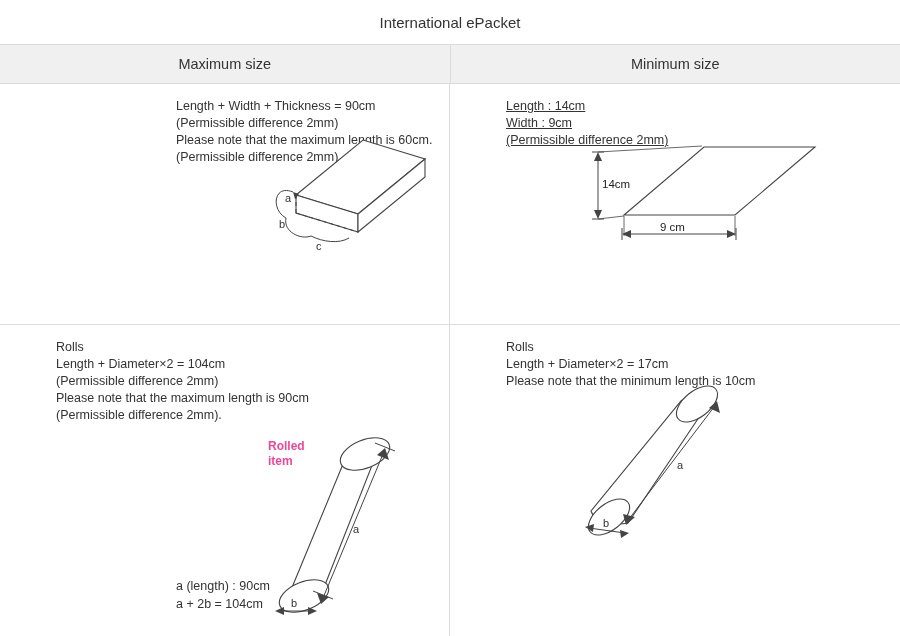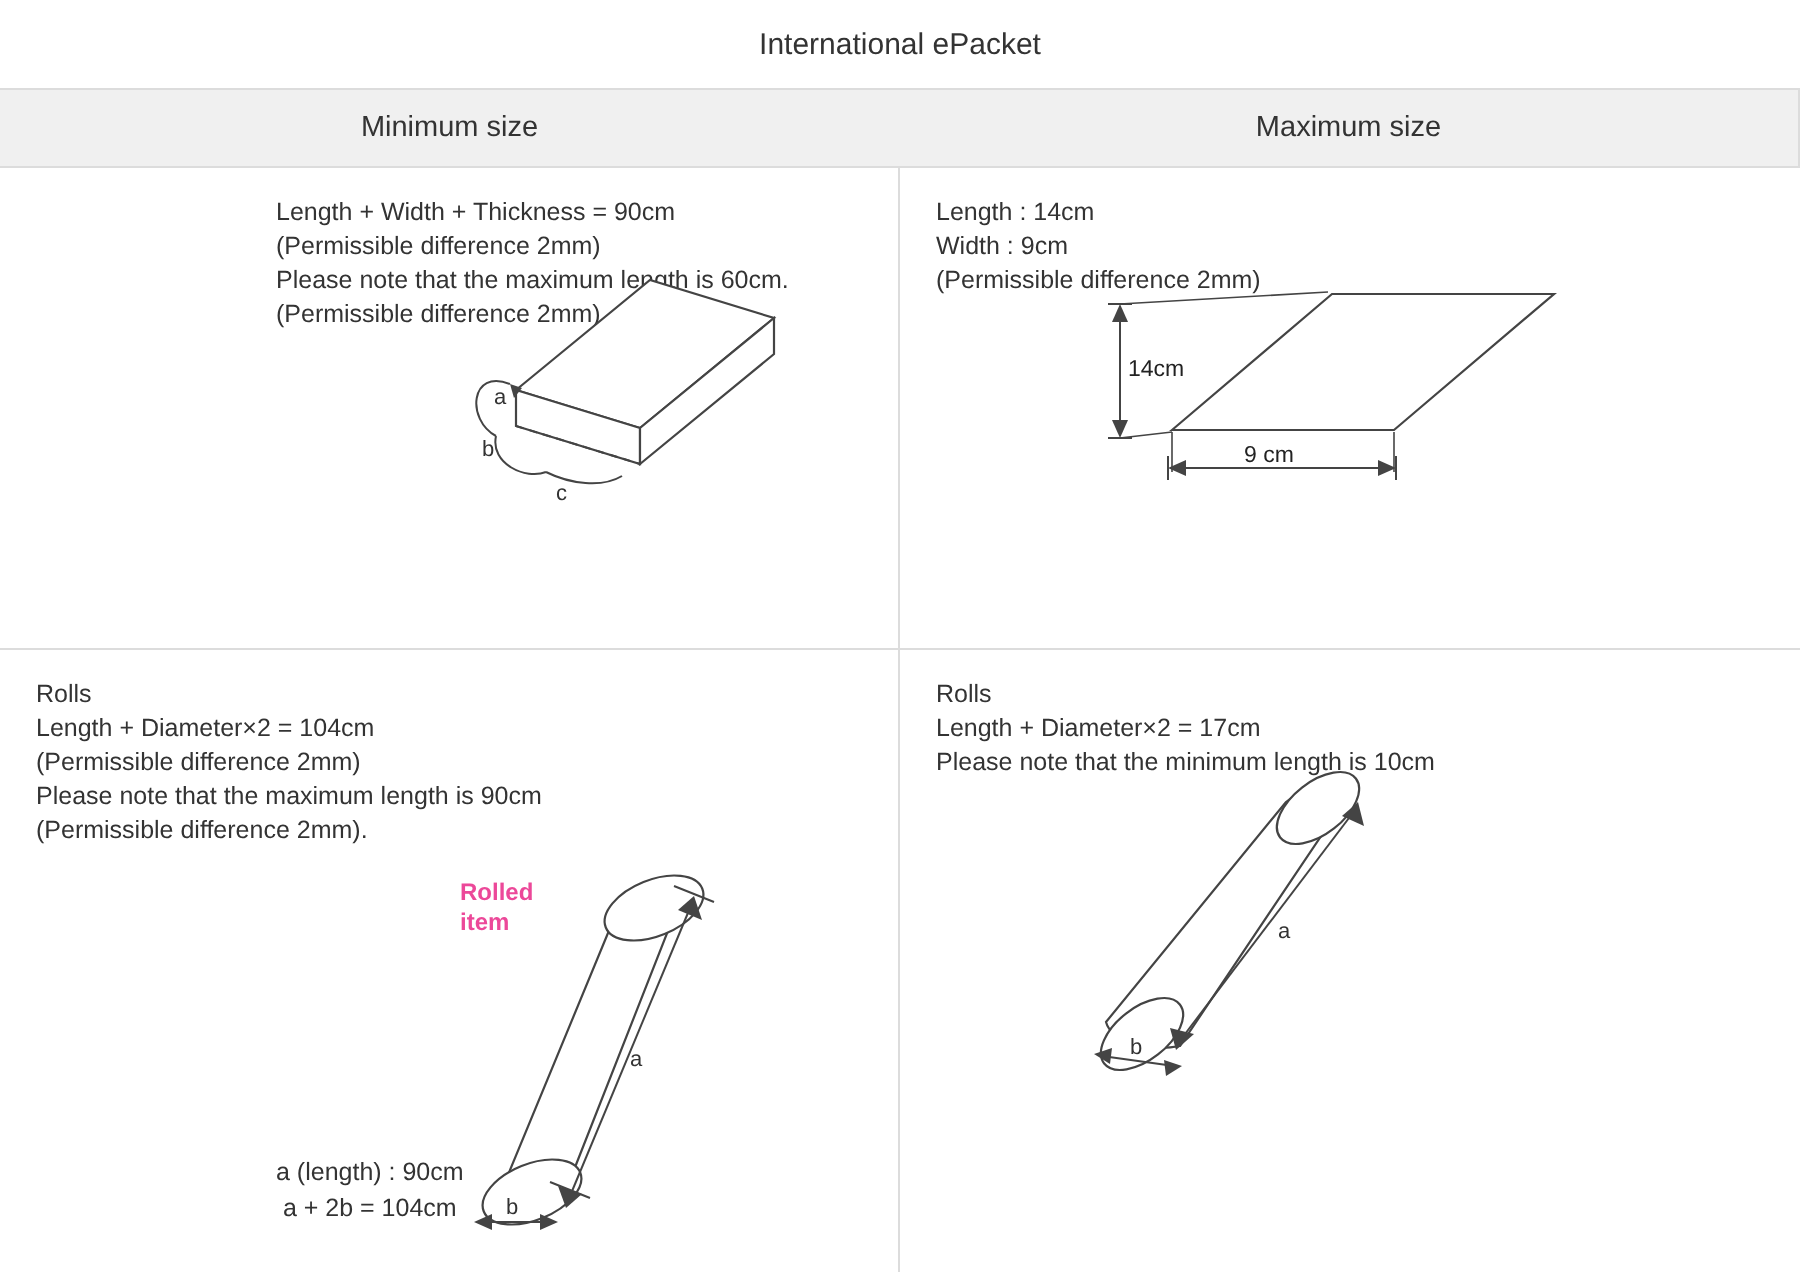--- a/index.html
+++ b/index.html
@@ -54,20 +54,21 @@
     display: flex;
     border-bottom: 1px solid #dcdcdc;
   }
   .body-row.row1 { height: 240px; }
   .body-row.row2 { height: 312px; }
   .cell {
     flex: 1 1 50%;
     position: relative;
     box-sizing: border-box;
     padding: 14px 14px 0 18px;
+    margin-left: 38px;
   }
   .cell.left {
     border-right: 1px solid #dcdcdc;
   }
   .txt {
     font-size: 12.5px;
     line-height: 17px;
     color: #333333;
     white-space: pre-line;
   }
@@ -105,25 +106,25 @@
 </head>
 <body>
 
 <div id="page">
 
   <div class="title-bar">
     <div class="title">International ePacket</div>
   </div>
 
   <div class="header-row">
+    <div class="header-cell left">
+      <span>Maximum size</span>
+    </div>
     <div class="header-cell">
       <span>Minimum size</span>
-    </div>
-    <div class="header-cell left">
-      <span>Maximum size</span>
     </div>
   </div>
 
   <div class="body-row row1">
 
     <div class="cell left">
       <div class="txt pad-left-a">Length + Width + Thickness = 90cm
 (Permissible difference 2mm)
 Please note that the maximum length is 60cm.
 (Permissible difference 2mm)</div>
@@ -146,21 +147,21 @@
           <polygon points="40,70 46,72 42,77" fill="#444444"></polygon>
           <text class="fig-text" x="32" y="80">a</text>
           <text class="fig-text" x="26" y="106">b</text>
           <text class="fig-text" x="63" y="128">c</text>
         </svg>
       </div>
 
     </div>
 
     <div class="cell">
-      <div class="txt" style="padding-left:0px;">Length : 14cm
+      <div class="txt" style="padding-left:0px;text-decoration:underline;">Length : 14cm
 Width : 9cm
 (Permissible difference 2mm)</div>
 
       <div class="fig" style="left:92px; top:48px;">
         <svg width="260" height="130" viewBox="0 0 260 130">
 
           <polygon points="44,83 124,15 235,15 155,83" fill="#ffffff" stroke="#444444" stroke-width="1.1"></polygon>
 
           <line x1="18" y1="25" x2="18" y2="82" stroke="#444444" stroke-width="1"></line>
           <polygon points="18,20 14,29 22,29" fill="#444444"></polygon>
@@ -213,21 +214,21 @@
           <line x1="60" y1="174" x2="80" y2="182" stroke="#444444" stroke-width="1"></line>
           <text class="fig-text" x="100" y="116">a</text>
 
           <line x1="26" y1="194" x2="60" y2="194" stroke="#444444" stroke-width="1"></line>
           <polygon points="22,194 31,190 31,198" fill="#444444"></polygon>
           <polygon points="64,194 55,190 55,198" fill="#444444"></polygon>
           <text class="fig-text" x="38" y="190">b</text>
         </svg>
       </div>
 
-      <div class="bottom-note" style="left:138px; top:252px;text-align:center;">a (length) : 90cm
+      <div class="bottom-note" style="left:138px; top:252px;">a (length) : 90cm
 a + 2b = 104cm</div>
     </div>
 
     <div class="cell">
       <div class="txt">Rolls
 Length + Diameter×2 = 17cm
 Please note that the minimum length is 10cm</div>
 
       <div class="fig" style="left:85px; top:58px;">
         <svg width="230" height="160" viewBox="0 0 230 160">

